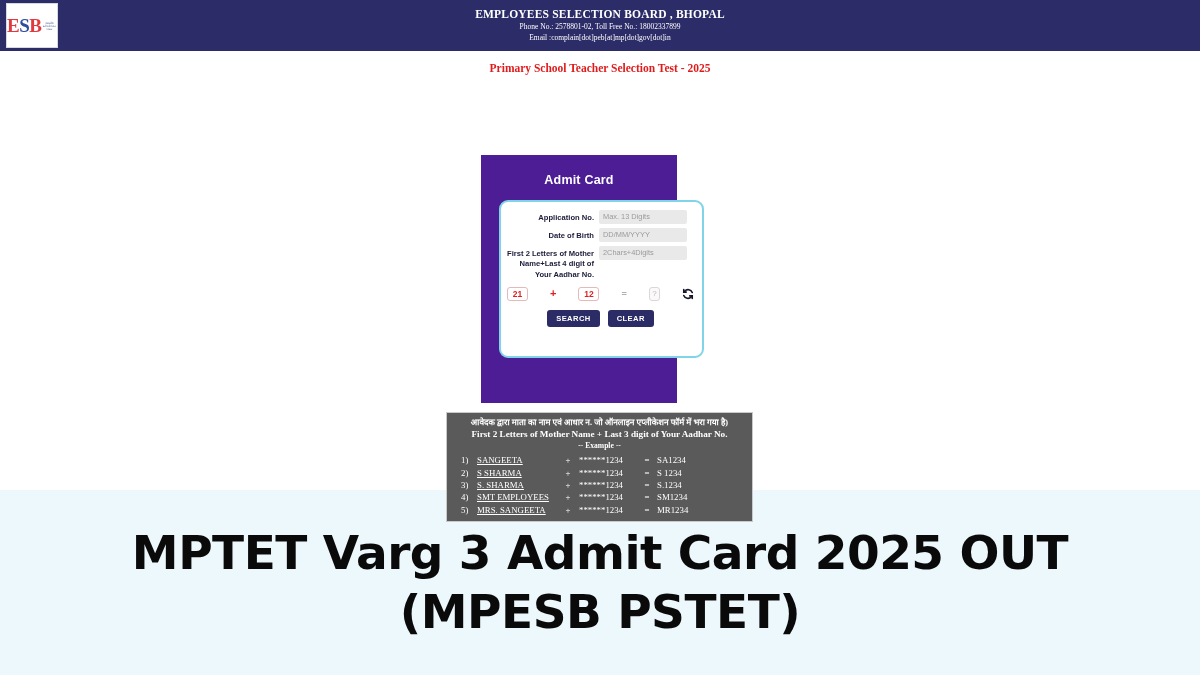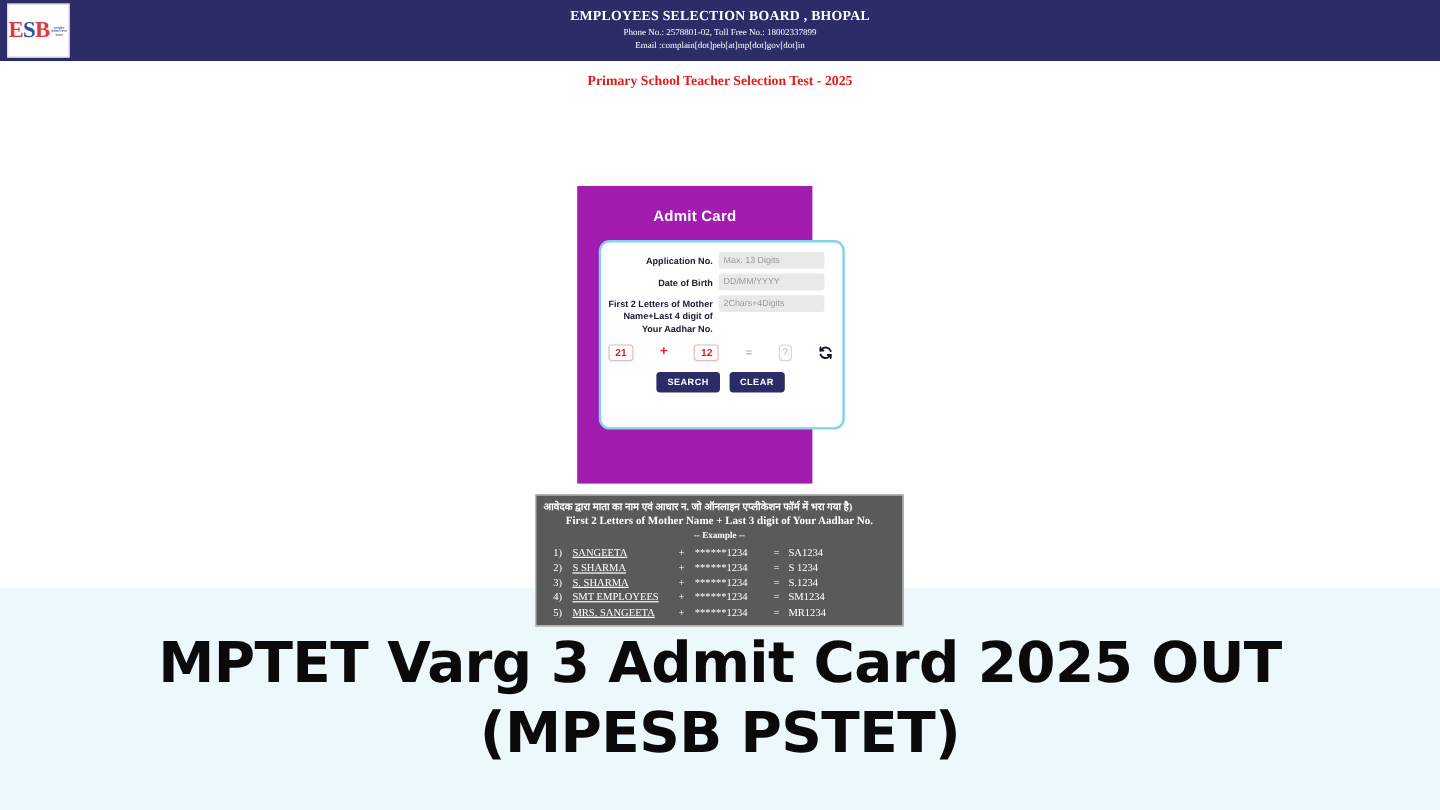--- a/index.html
+++ b/index.html
@@ -80,21 +80,21 @@
     font-weight: 700;
     font-size: 11.5px;
     padding-top: 11px;
   }
 
   
   .admit-panel {
     position: absolute;
     left: 481px; top: 104px;
     width: 196px; height: 248px;
-    background: #a21caf;
+    background: #4c1d95;
   }
   .admit-panel-title {
     color: #ffffff;
     text-align: center;
     font-weight: 700;
     font-size: 12.5px;
     padding-top: 18px;
     letter-spacing: 0.2px;
   }
   .form-card {
@@ -210,20 +210,21 @@
   .example-box {
     position: absolute;
     left: 446px; top: 361px;
     width: 307px; height: 110px;
     background: #5a5a5a;
     border: 1px solid #c9c9c9;
     padding: 5px 6px;
     color: #ffffff;
   }
   .ex-hi {
+    text-align: center;
     font-family: "Liberation Serif", serif;
     font-size: 8.4px;
     font-weight: 700;
     line-height: 1.2;
   }
   .ex-en {
     text-align: center;
     font-family: "Liberation Serif", serif;
     font-size: 9.2px;
     font-weight: 700;

